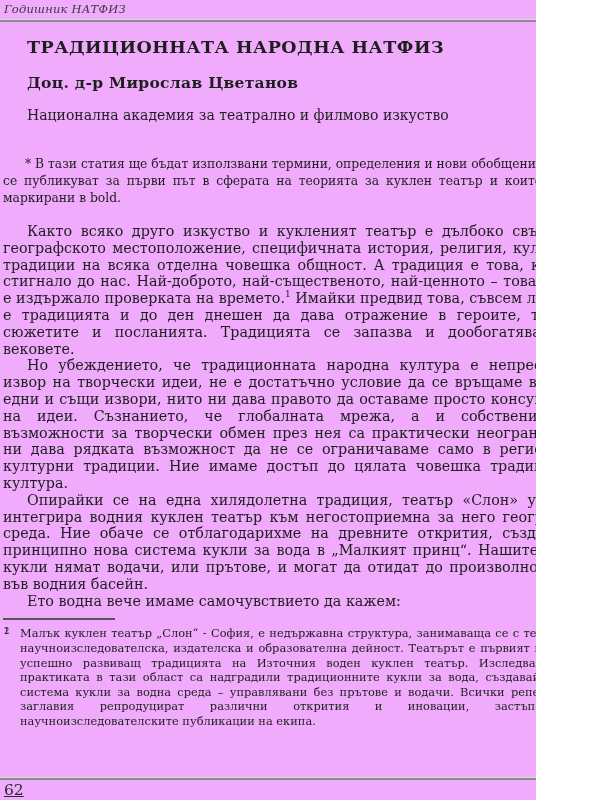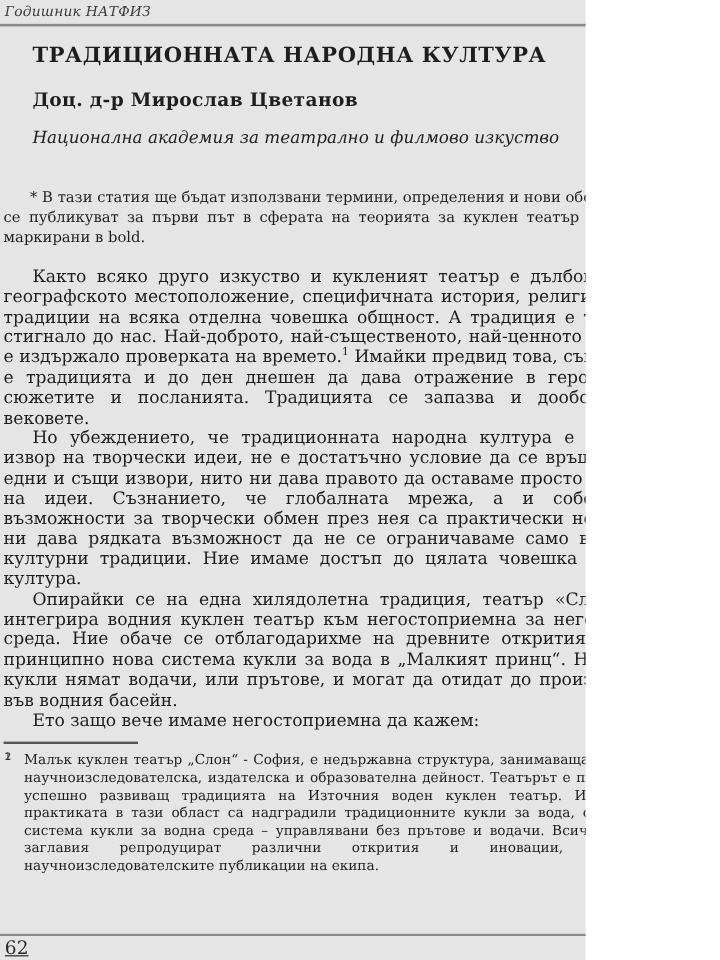--- a/index.html
+++ b/index.html
@@ -2,23 +2,23 @@
 <html lang="bg"><head>
 <meta charset="utf-8">
 <style>
   html, body {
     margin: 0;
     padding: 0;
     background: #ffffff;
   }
   .page {
     position: relative;
-    width: 488px;
+    width: 536px;
     height: 800px;
-    background: #e5e5e5;
+    background: #f0abfc;
     overflow: hidden;
     font-family: "DejaVu Serif", serif;
     color: #1e1e1e;
   }
   .running-header {
     position: absolute;
     left: 4px;
     top: 2px;
     font-style: italic;
     font-size: 11.5px;
@@ -49,21 +49,20 @@
   }
   .author {
     margin: 15px 0 15px 24px;
     font-size: 15.5px;
     font-weight: bold;
     letter-spacing: 0.3px;
   }
   .affiliation {
     margin: 2px 0 0 24px;
     font-size: 14px;
-    font-style: italic;
   }
   .note {
     margin: 33px 0 0 0;
     font-size: 12.3px;
     line-height: 17px;
     text-align: justify;
     text-indent: 22px;
   }
   #body-paragraphs {
     margin-top: 16px;
@@ -117,34 +116,34 @@
 
 <div class="page">
 
   <div class="running-header">Годишник НАТФИЗ</div>
 
   <div class="rule top-rule"></div>
 
   <div class="content">
 
     <h1 class="title">
-      <span>ТРАДИЦИОННАТА НАРОДНА КУЛТУРА</span><br>
+      <span>ТРАДИЦИОННАТА НАРОДНА НАТФИЗ</span><br>
     </h1>
 
     <div class="author">Доц. д-р Мирослав Цветанов</div>
 
     <div class="affiliation">Национална академия за театрално и филмово изкуство</div>
 
     <p class="note">* В тази статия ще бъдат използвани термини, определения и нови обобщения, които се публикуват за първи път в сферата на теорията за куклен театър и които ще са маркирани в bold.</p>
 
     <div id="body-paragraphs">
         <p class="body-para">Както всяко друго изкуство и кукленият театър е дълбоко свързан с географското местоположение, специфичната история, религия, култура и традиции на всяка отделна човешка общност. А традиция е това, което е стигнало до нас. Най-доброто, най-същественото, най-ценното – това, което е издържало проверката на времето.<sup>1</sup> Имайки предвид това, съвсем логично е традицията и до ден днешен да дава отражение в героите, темите, сюжетите и посланията. Традицията се запазва и дообогатява през вековете.</p>
         <p class="body-para">Но убеждението, че традиционната народна култура е непресъхващ извор на творчески идеи, не е достатъчно условие да се връщаме все към едни и същи извори, нито ни дава правото да оставаме просто консуматори на идеи. Съзнанието, че глобалната мрежа, а и собствените ни възможности за творчески обмен през нея са практически неограничени, ни дава рядката възможност да не се ограничаваме само в регионални културни традиции. Ние имаме достъп до цялата човешка традиционна култура.</p>
         <p class="body-para">Опирайки се на една хилядолетна традиция, театър «Слон» успя да интегрира водния куклен театър към негостоприемна за него географска среда. Ние обаче се отблагодарихме на древните открития, създавайки принципно нова система кукли за вода в „Малкият принц“. Нашите водни кукли нямат водачи, или прътове, и могат да отидат до произволно място във водния басейн.</p>
-        <p class="body-para">Ето защо вече имаме негостоприемна да кажем:</p>
+        <p class="body-para">Ето водна вече имаме самочувствието да кажем:</p>
       </div>
 
     <div class="footnote-sep"></div>
 
     <div id="footnotes">
         <div class="footnote"><span class="fn-num">1</span></div>
         <div class="footnote"><span class="fn-num">2</span><span class="fn-text">Малък куклен театър „Слон“ - София, е недържавна структура, занимаваща се с театрална, научноизследователска, издателска и образователна дейност. Театърът е първият в Европа успешно развиващ традицията на Източния воден куклен театър. Изследванията и практиката в тази област са надградили традиционните кукли за вода, създавайки нова система кукли за водна среда – управлявани без прътове и водачи. Всички репертоарни заглавия репродуцират различни открития и иновации, застъпени в научноизследователските публикации на екипа.</span></div>
       </div>
 
   </div>

